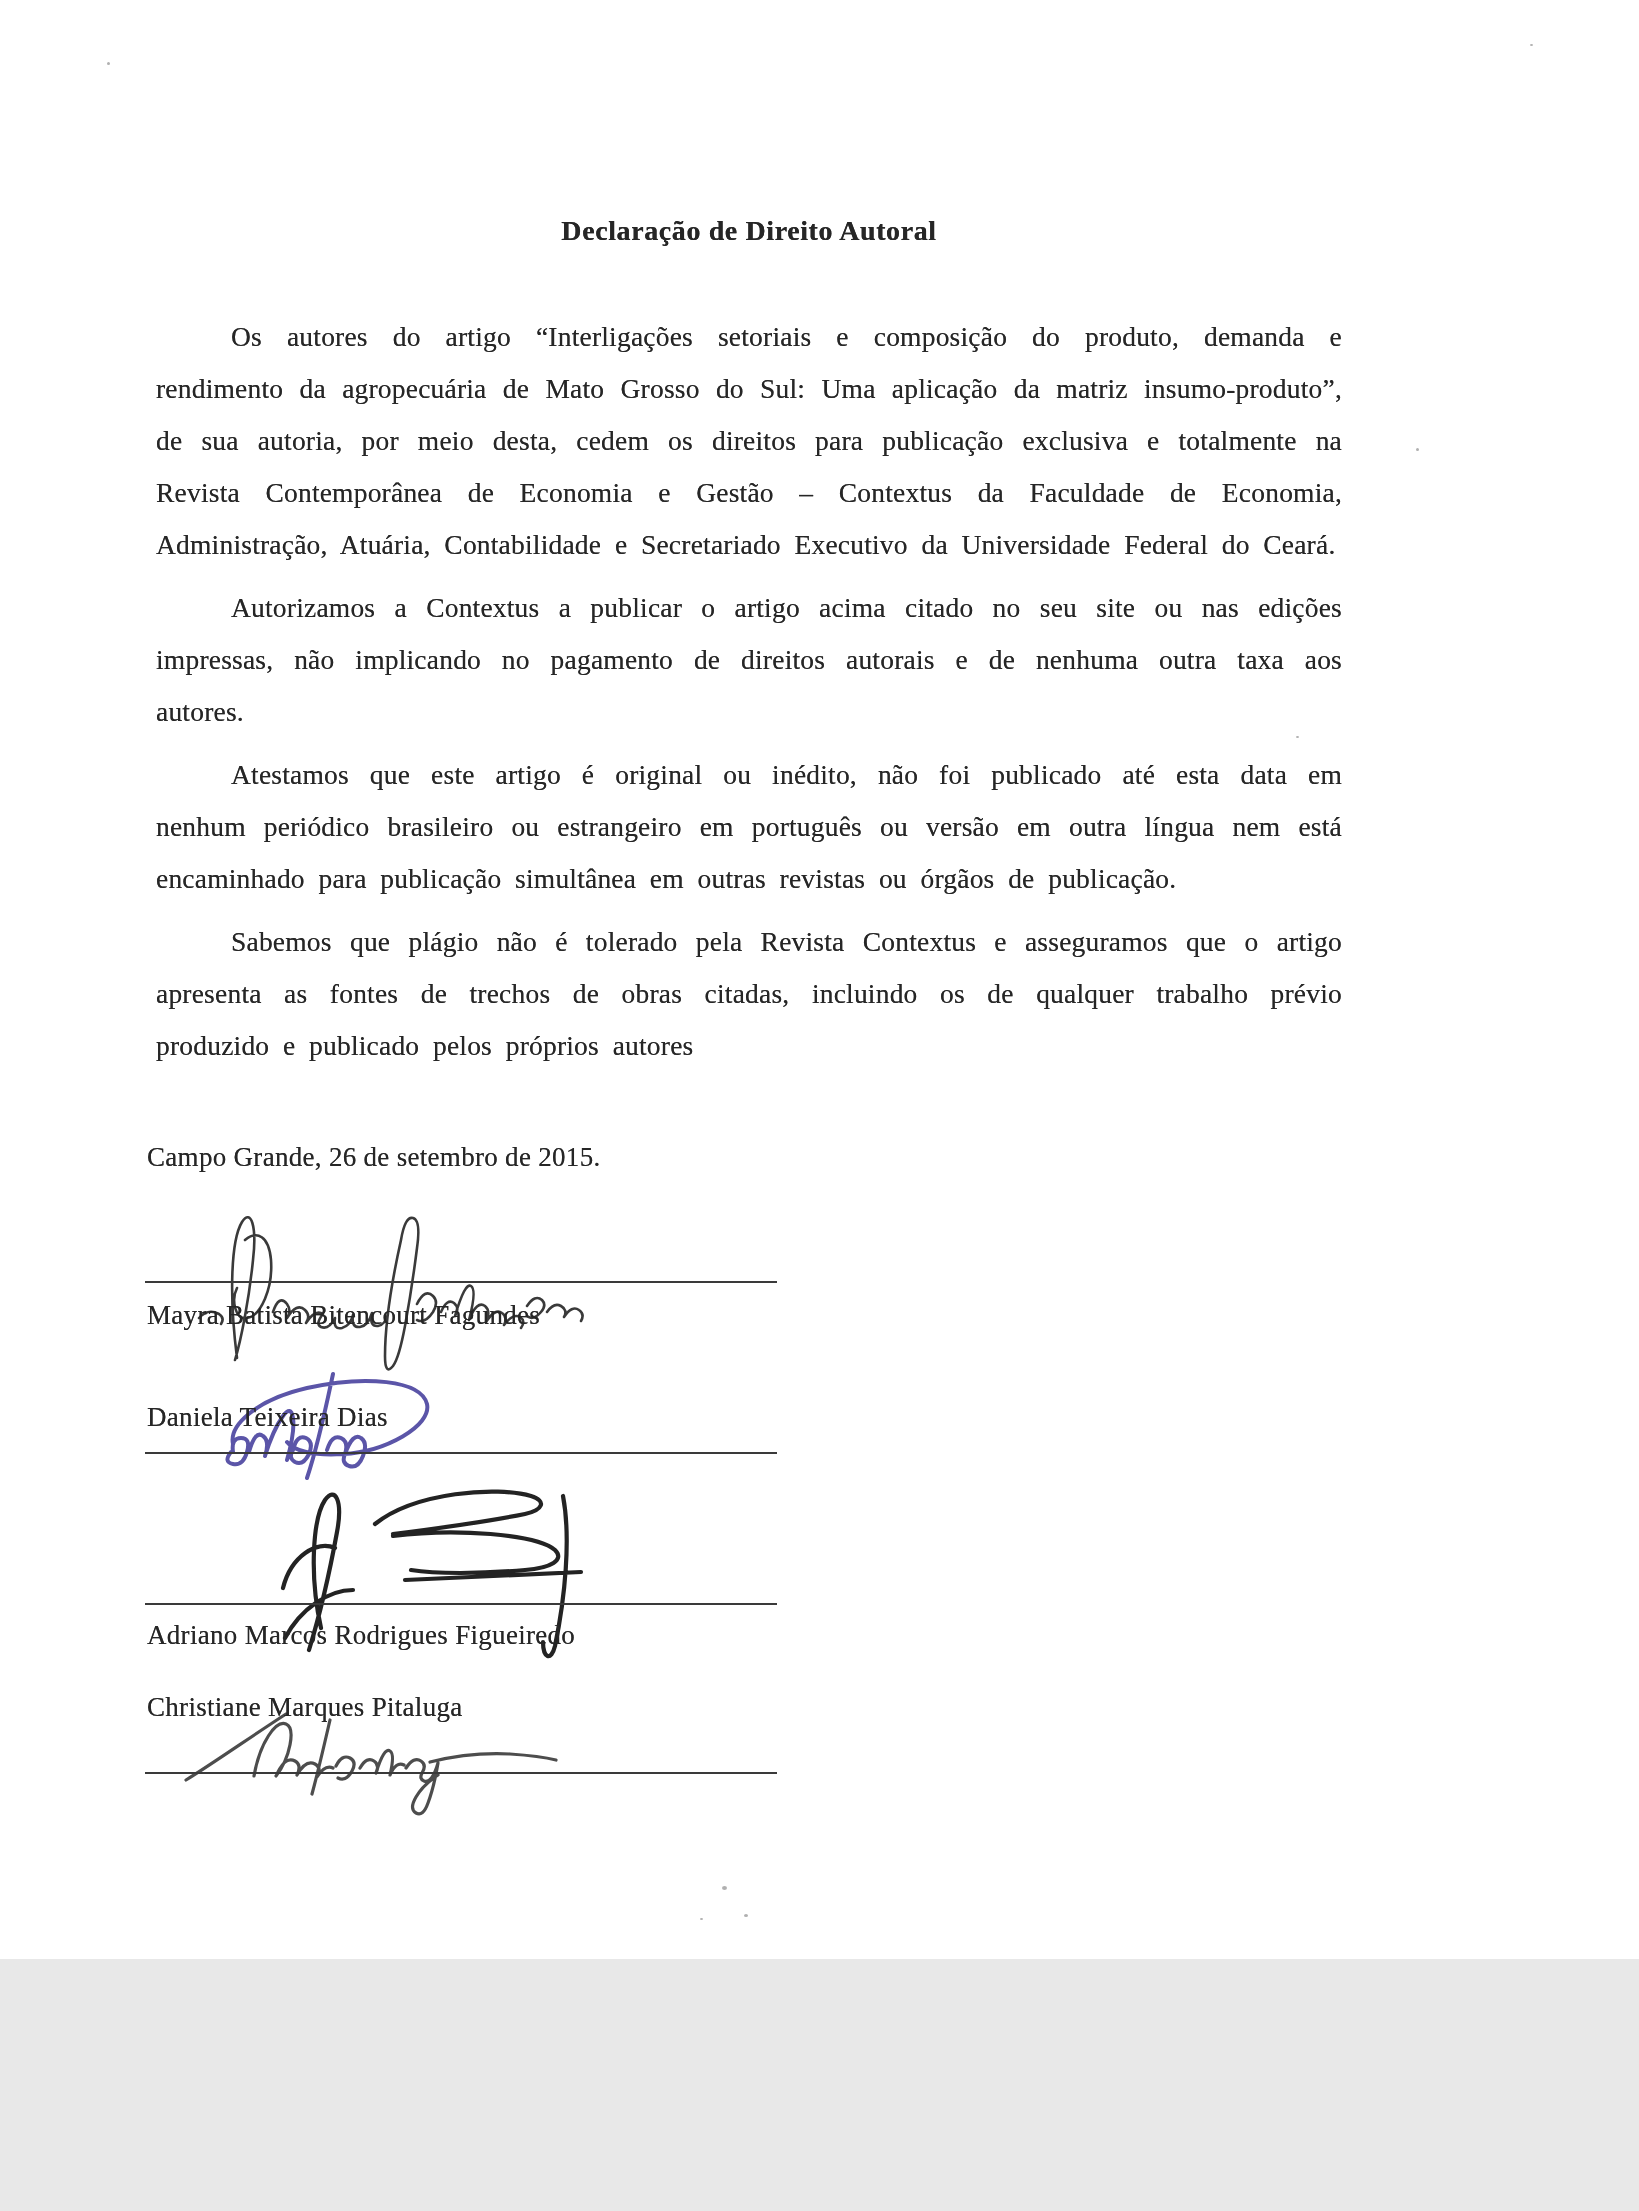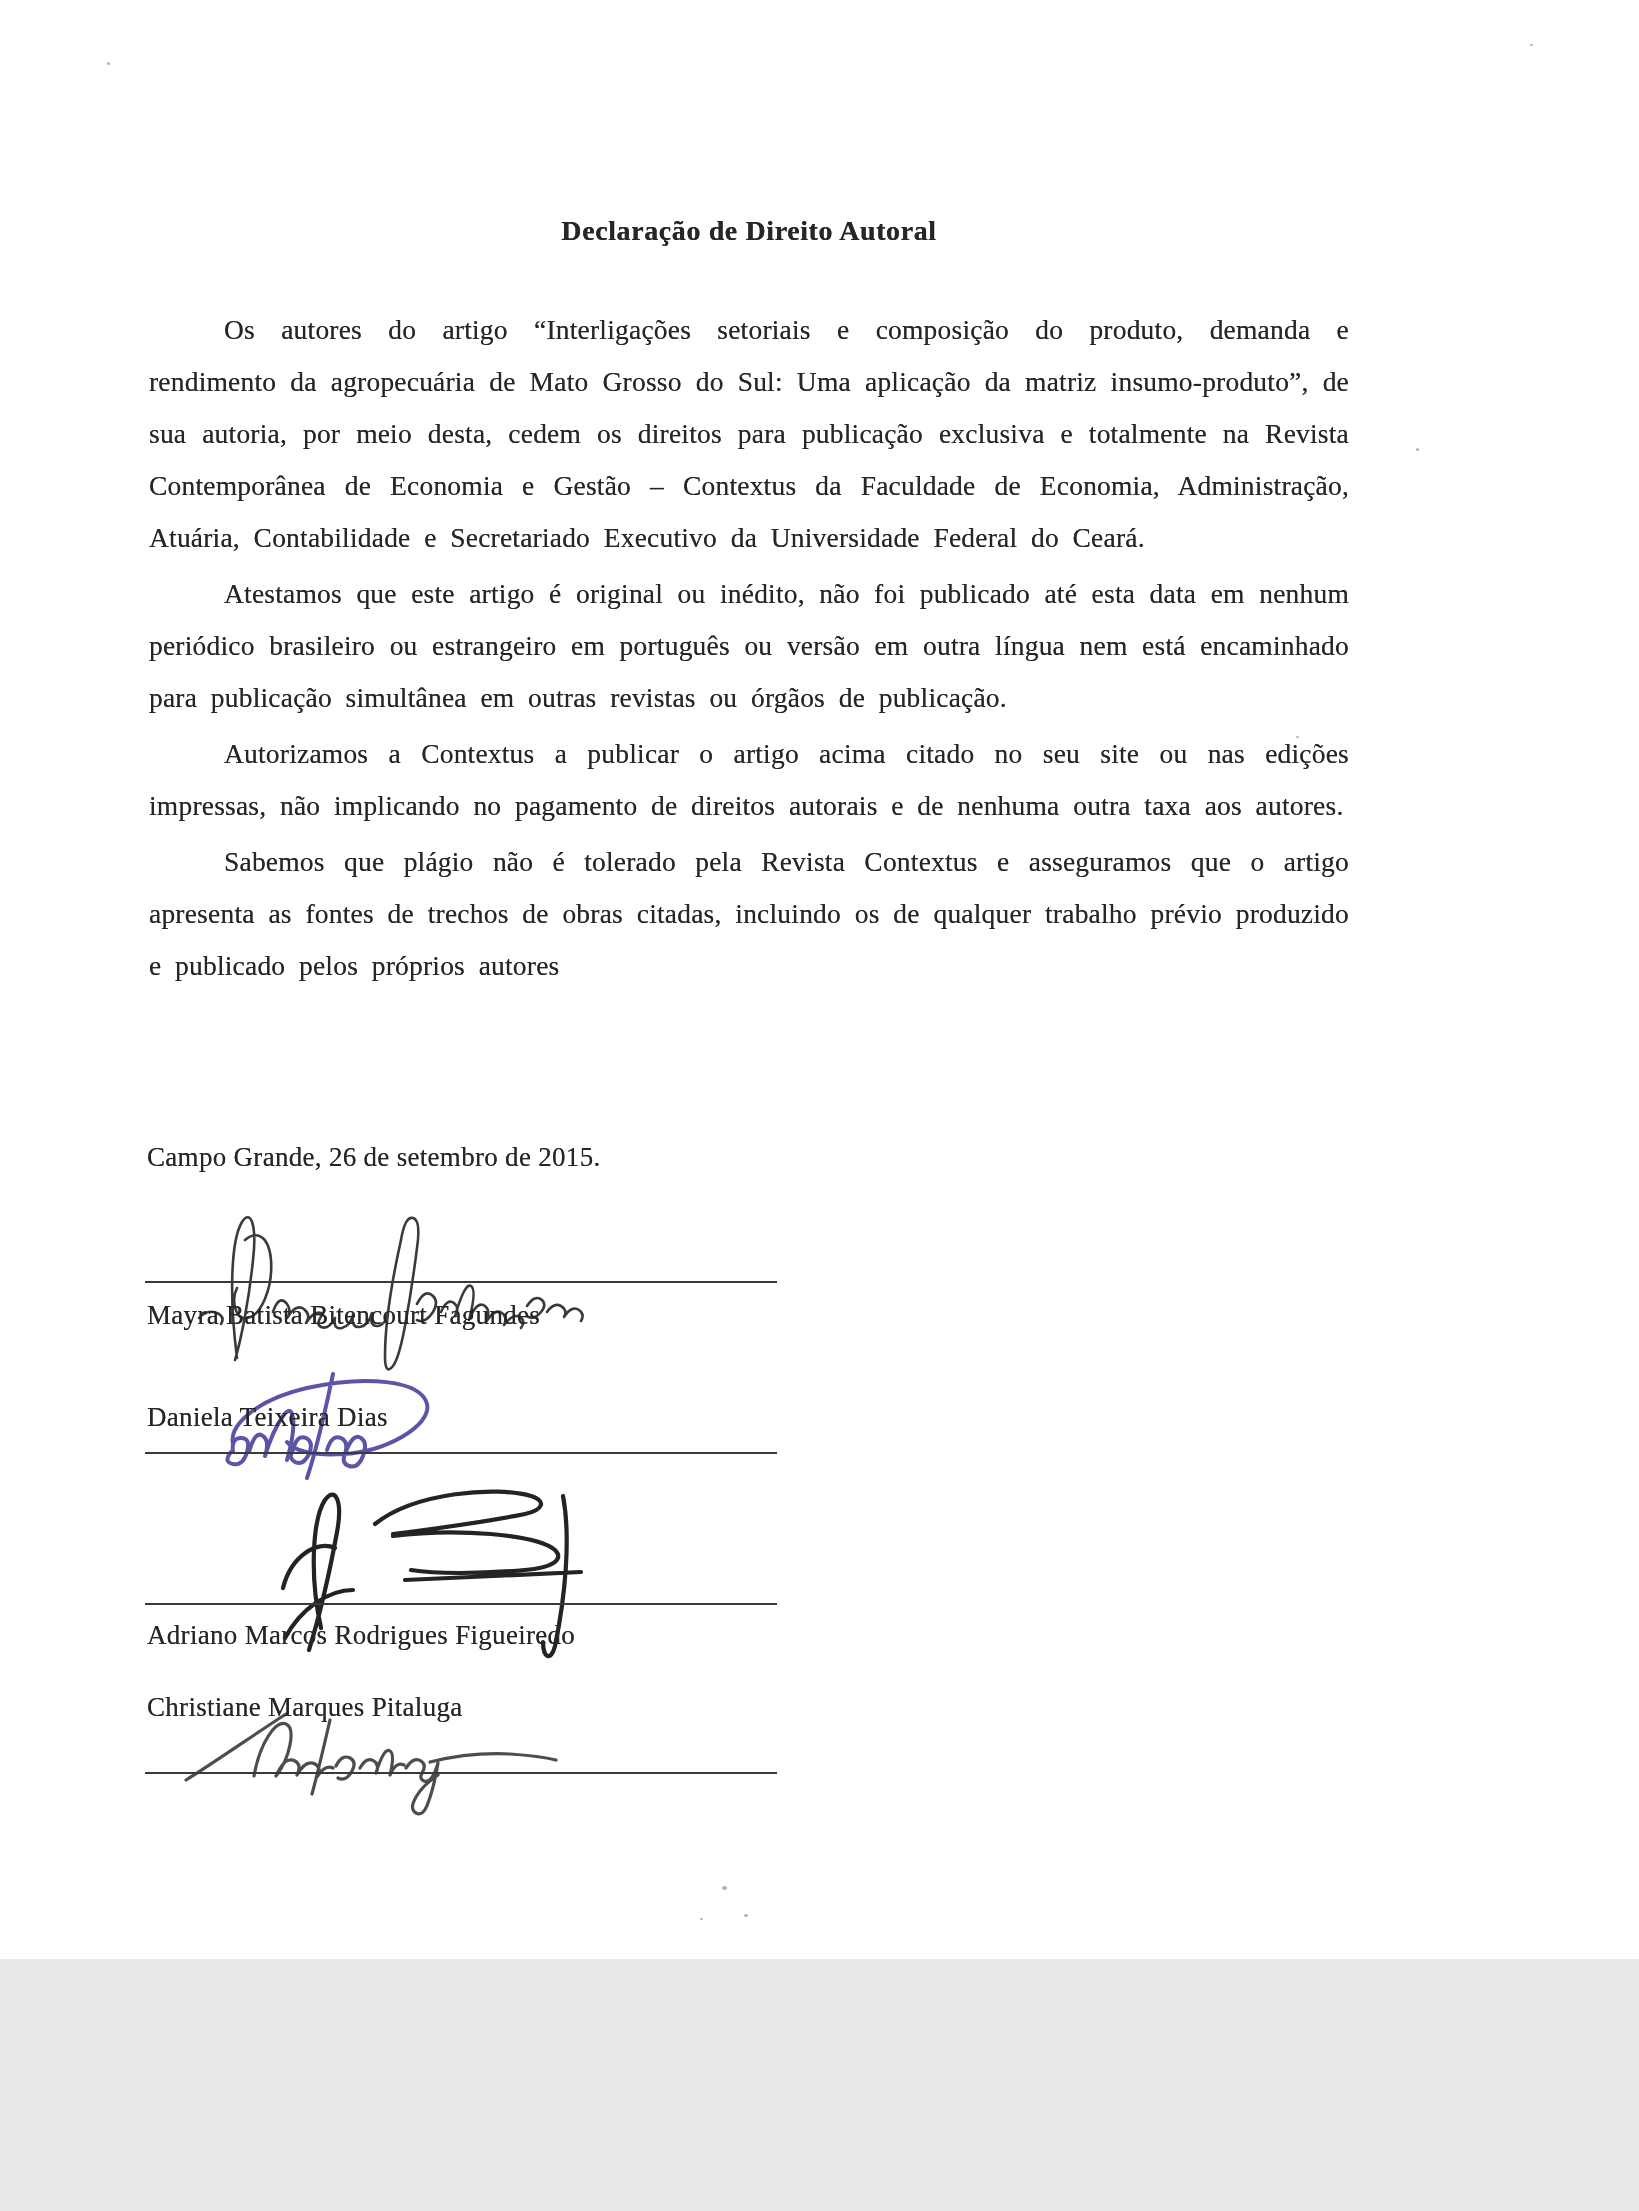--- a/index.html
+++ b/index.html
@@ -24,21 +24,21 @@
   .body-text{
     position:absolute;
     top:300px;left:145px;width:1208px;
     font-size:27.5px;
     line-height:52px;
     text-align:justify;
     word-spacing:0.24em;
     letter-spacing:0.2px;
     text-shadow:0 0 0.4px rgba(40,40,40,.7);
   }
-  .body-text p{margin:4px;text-indent:75px;}
+  .body-text p{margin:11px;text-indent:75px;}
   .dateline{
     position:absolute;
     top:1142px;left:147px;
     font-size:27px;
     letter-spacing:0.3px;
     text-shadow:0 0 0.4px rgba(40,40,40,.7);
     text-align:right;
   }
   .sig-line{
     position:absolute;
@@ -59,22 +59,22 @@
 </style>
 </head>
 <body>
 
 <div class="page">
 
   <h1 class="doc-title">Declaração de Direito Autoral</h1>
 
   <div class="body-text">
     <p>Os autores do artigo “Interligações setoriais e composição do produto, demanda e rendimento da agropecuária de Mato Grosso do Sul: Uma aplicação da matriz insumo-produto”, de sua autoria, por meio desta, cedem os direitos para publicação exclusiva e totalmente na Revista Contemporânea de Economia e Gestão – Contextus da Faculdade de Economia, Administração, Atuária, Contabilidade e Secretariado Executivo da Universidade Federal do Ceará.</p>
+    <p>Autorizamos a Contextus a publicar o artigo acima citado no seu site ou nas edições impressas, não implicando no pagamento de direitos autorais e de nenhuma outra taxa aos autores.</p>
     <p>Atestamos que este artigo é original ou inédito, não foi publicado até esta data em nenhum periódico brasileiro ou estrangeiro em português ou versão em outra língua nem está encaminhado para publicação simultânea em outras revistas ou órgãos de publicação.</p>
-    <p>Autorizamos a Contextus a publicar o artigo acima citado no seu site ou nas edições impressas, não implicando no pagamento de direitos autorais e de nenhuma outra taxa aos autores.</p>
     <p>Sabemos que plágio não é tolerado pela Revista Contextus e asseguramos que o artigo apresenta as fontes de trechos de obras citadas, incluindo os de qualquer trabalho prévio produzido e publicado pelos próprios autores</p>
   </div>
 
   <div class="dateline">Campo Grande, 26 de setembro de 2015.</div>
 
   <svg class="sig-svg" style="left:185px;top:1200px;" width="440" height="170" viewBox="0 0 440 170">
     <path stroke-width="2.6" d="
       M14,118 q9,-10 20,-4 q6,4 2,10
       M52,158 C44,95 46,40 57,22 C66,8 72,26 68,60 C64,100 56,140 50,160
       M60,40 C72,30 84,36 86,60 C88,88 76,116 62,118 C50,120 46,100 52,88

